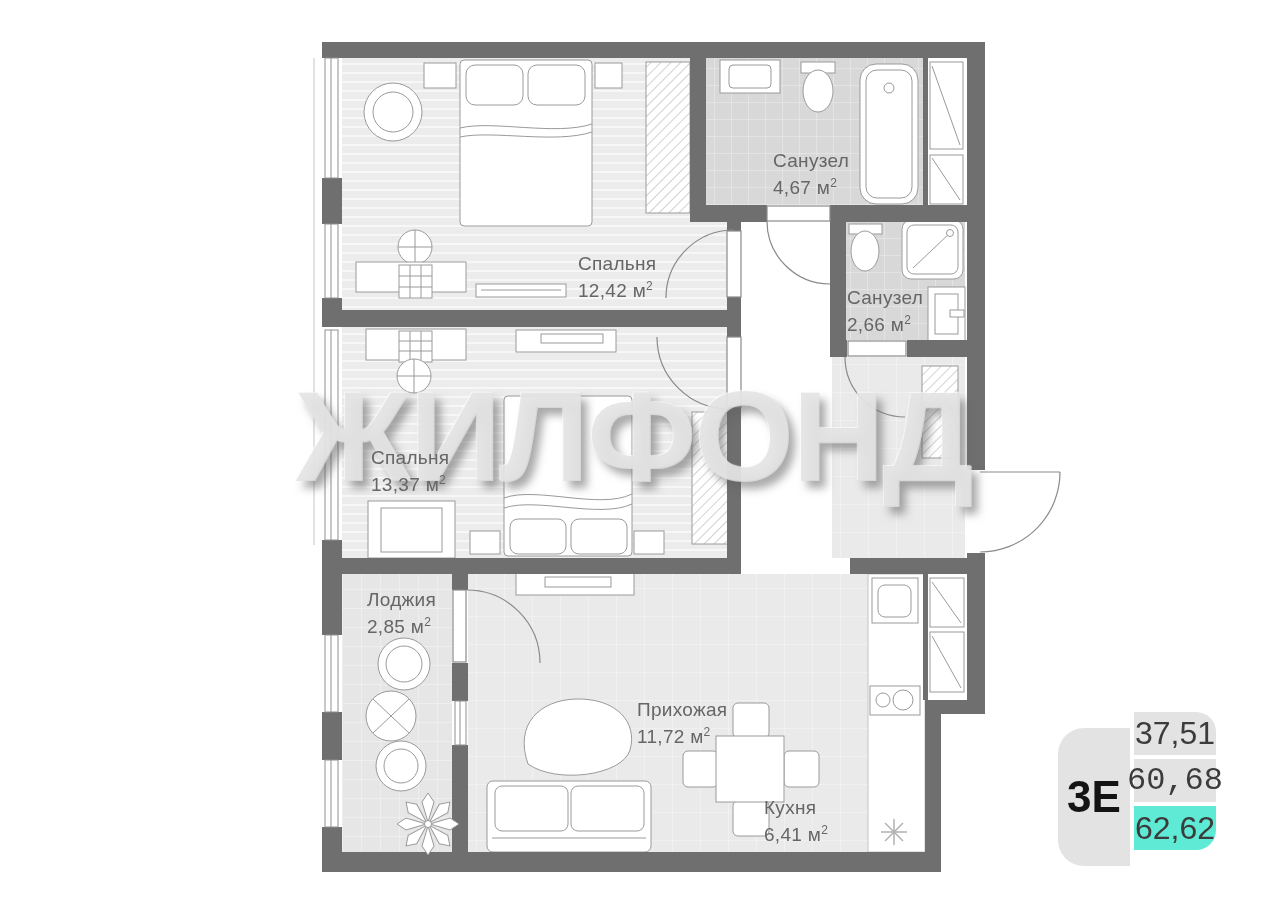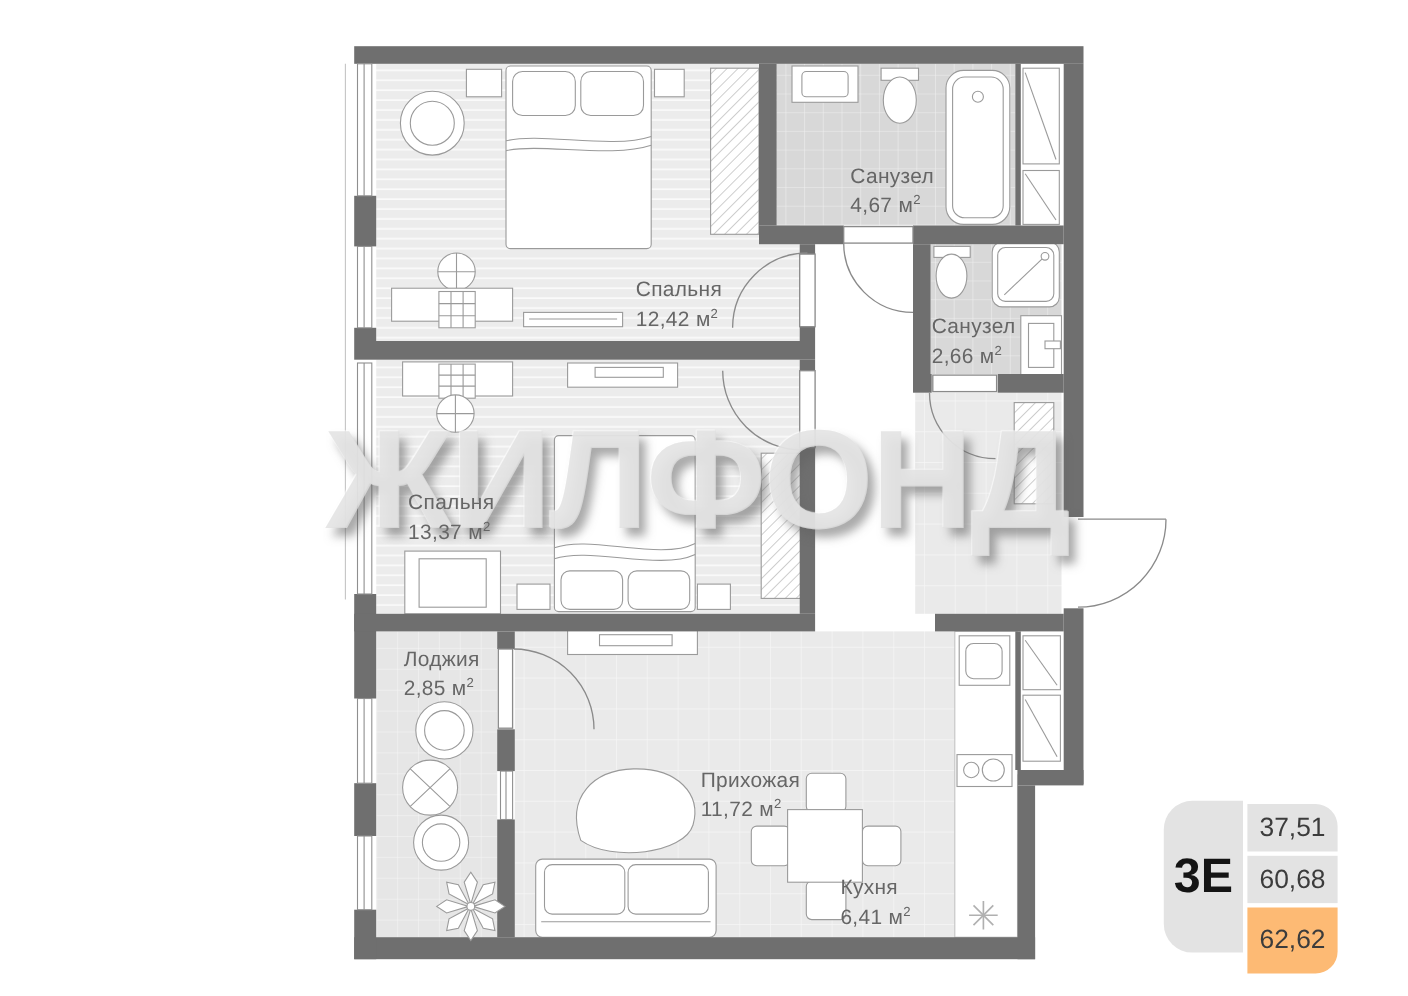--- a/index.html
+++ b/index.html
@@ -14,24 +14,24 @@
              font-size:128px;font-weight:700;line-height:122px;white-space:nowrap;
              text-align:right;letter-spacing:-2px;z-index:20;
              color:rgba(224,224,224,0.80);
              text-shadow:-1px -1px 1px rgba(255,255,255,0.65),
                           6px 7px 9px rgba(98,98,98,0.55);}
   .infobox{position:absolute;left:1058px;top:712px;width:158px;height:138px;z-index:40;}
   .ib-left{position:absolute;left:0;top:0;width:72px;height:138px;background:#e3e3e3;
            border-radius:26px 0 0 26px;display:flex;align-items:center;justify-content:center;
            font-size:44px;font-weight:bold;color:#141414;margin-top:16px;}
   .ib-row{position:absolute;left:76px;width:82px;height:43px;background:#e3e3e3;
-          display:flex;align-items:center;justify-content:center;font-size:24px;color:#3c3c3c;margin-top:19px;}
+          display:flex;align-items:center;justify-content:center;font-size:32px;color:#3c3c3c;}
   .ib-r1{top:0;border-radius:0 20px 0 0;}
-  .ib-r2{top:47px;}
-  .ib-r3{top:94px;height:60px;background:#fdba74;border-radius:0 0 20px 0;}
+  .ib-r2{top:47px;font-family:Liberation Mono, monospace;}
+  .ib-r3{top:94px;height:44px;background:#5eead4;border-radius:0 0 20px 0;}
 </style>
 </head>
 <body>
 
 <div class="stage">
 
 <svg class="plan" width="1280" height="905" viewBox="0 0 1280 905">
   <defs>
     <pattern id="stripes" width="9" height="9" patternUnits="userSpaceOnUse">
       <rect width="9" height="9" fill="#ececec"></rect>

